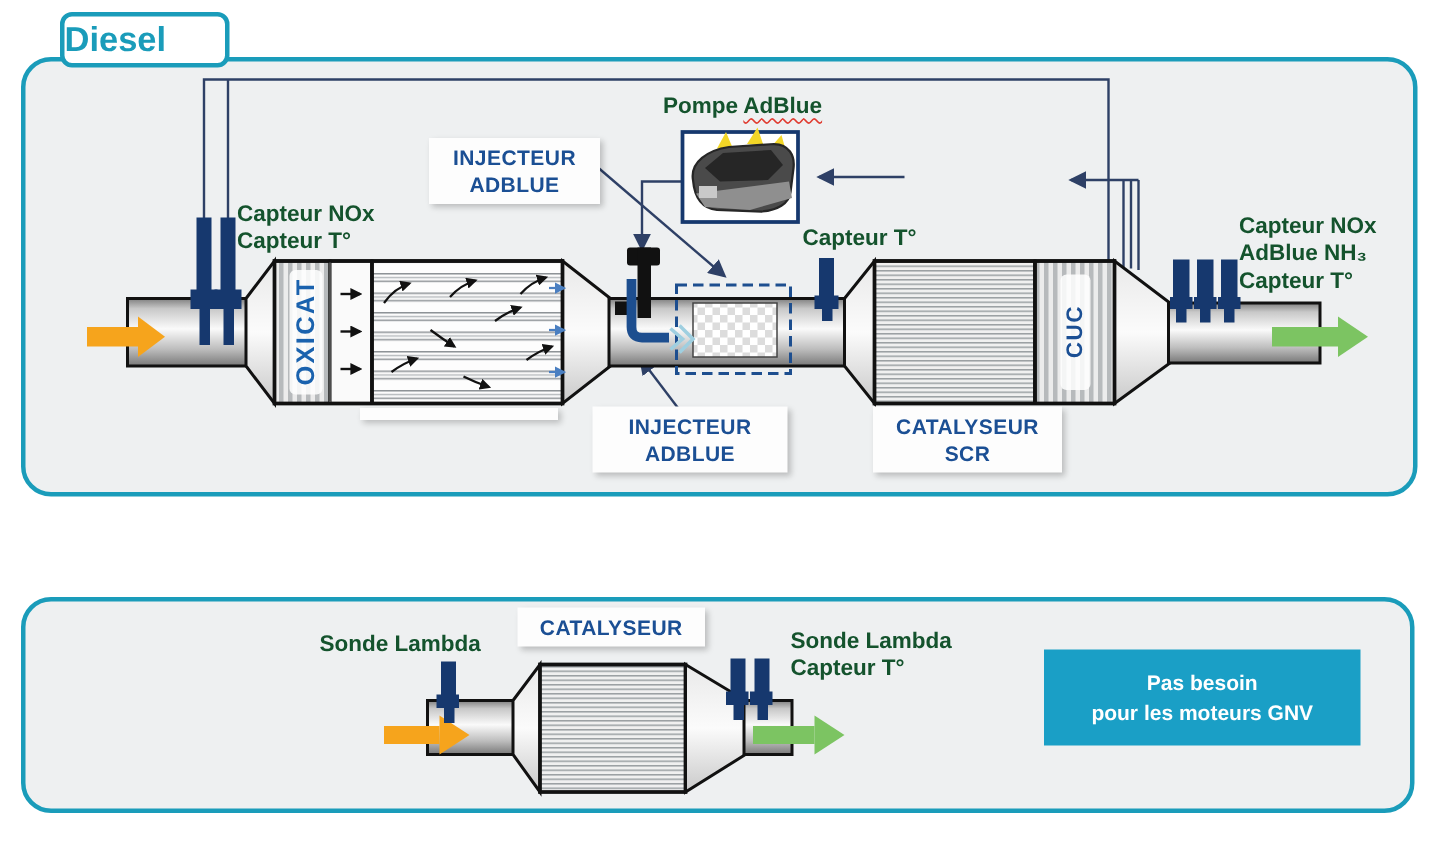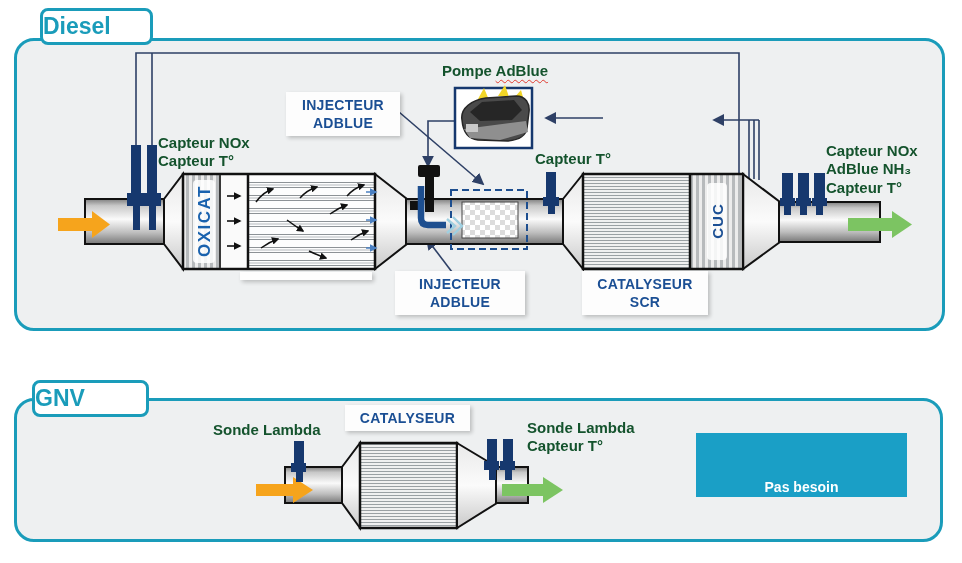--- a/index.html
+++ b/index.html
@@ -30,21 +30,21 @@
   #lbl-sonde-left{left:213px;top:421px;}
   #lbl-sonde-right{left:527px;top:419px;}
   #lbl-pompe{left:420px;top:62px;width:150px;text-align:center;}
   #lbl-pompe .wavy{text-decoration:underline wavy #e03c31 1px;text-underline-offset:3px;}
   #lbl-centrale{position:absolute;left:603px;top:93px;width:100px;height:47px;
         background:#fff;border:2.5px solid #1a9cba;border-radius:3px;color:#1b4f94;
         font-size:15px;font-weight:500;display:flex;flex-direction:column;
         align-items:center;justify-content:center;line-height:1.25;z-index:4;}
   #info-box{position:absolute;left:696px;top:433px;width:211px;height:64px;background:#1a9fc6;
         color:#fff;font-weight:bold;font-size:14px;display:flex;flex-direction:column;
-        align-items:center;justify-content:flex-end;line-height:1.45;z-index:4;}
+        align-items:center;justify-content:center;line-height:1.45;z-index:4;}
 </style>
 </head>
 <body>
 
 <div class="stage">
 
   <div class="panel" id="panel-diesel"></div>
   <div class="panel" id="panel-gnv"></div>
 
   <svg class="draw" width="962" height="563" viewBox="0 0 962 563">
@@ -228,23 +228,20 @@
         <rect x="489" y="469" width="7" height="11"></rect>
       <rect x="503" y="439" width="10" height="26"></rect>
       <rect x="500" y="461" width="15" height="9"></rect>
         <rect x="505" y="469" width="7" height="11"></rect>
     </g>
   </svg>
 
   <div class="panel-tag" id="tag-diesel">
     <span>Diesel</span>
   </div>
-  <div class="panel-tag" id="tag-gnv">
-    <span>GNV</span>
-  </div>
 
   <div class="teal-label" id="lbl-capteur-left">
     <div>Capteur NOx</div>
     <div>Capteur T°</div>
   </div>
 
   <div class="wlabel" id="lbl-melangeur">
     <div>INJECTEUR</div>
     <div>ADBLUE</div>
   </div>
@@ -286,15 +283,16 @@
     <div>Sonde Lambda</div>
   </div>
 
   <div class="teal-label" id="lbl-sonde-right">
     <div>Sonde Lambda</div>
     <div>Capteur T°</div>
   </div>
 
   <div id="info-box">
     <div>Pas besoin</div>
+    <div>pour les moteurs GNV</div>
   </div>
 
 </div>
 
 </body></html>

